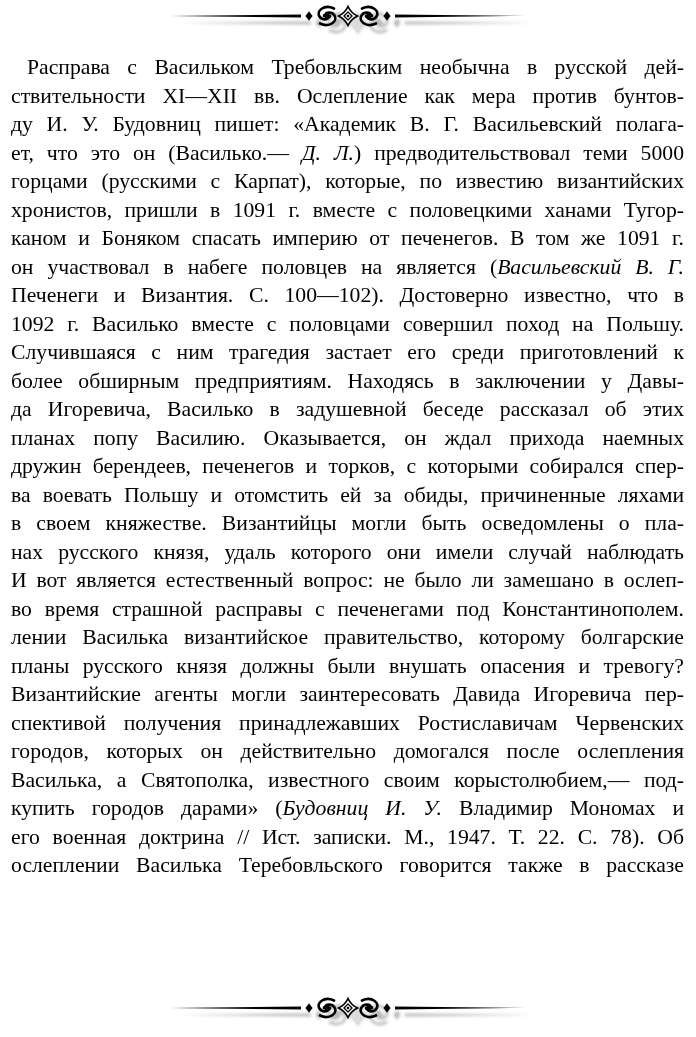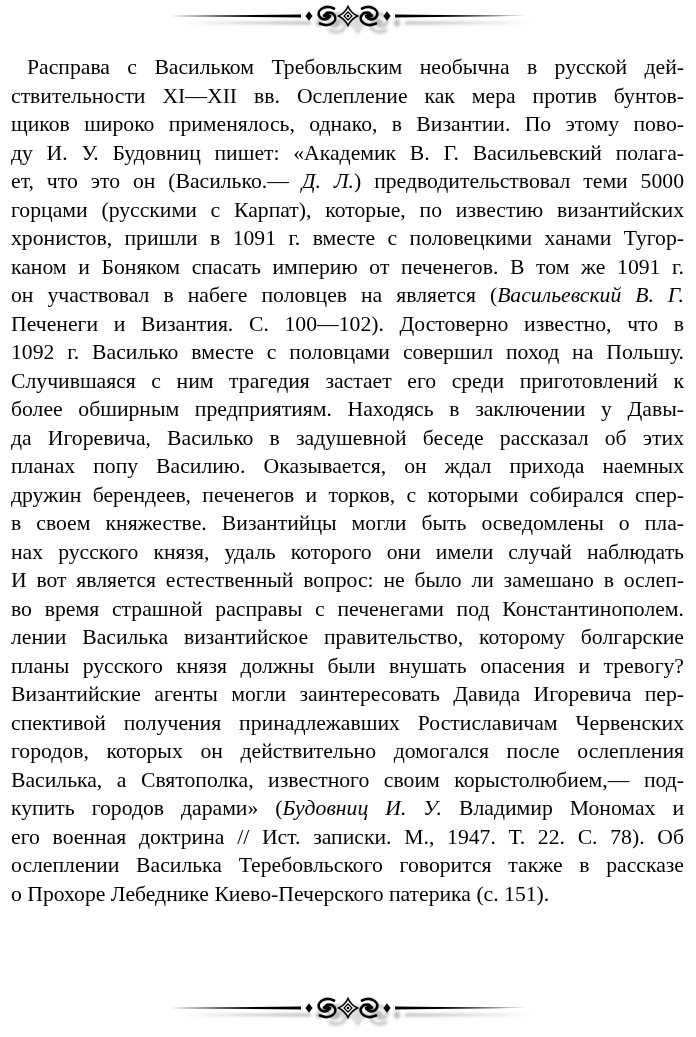--- a/index.html
+++ b/index.html
@@ -52,48 +52,47 @@
         <circle cx="184" cy="13" r="1.3" fill="currentColor"></circle>
       </g>
     </defs>
     <use href="#orn-core" transform="translate(10,7)" filter="url(#soft)" opacity="0.8" style="color:var(--shadow)"></use>
     <use href="#orn-core" style="color:var(--ink)"></use>
   </svg>
 
   <div class="paragraph">
       <div class="line indent"><span>Расправа с Васильком Требовльским необычна в русской дей-</span></div>
       <div class="line"><span>ствительности XI—XII вв. Ослепление как мера против бунтов-</span></div>
-      <div class="line"><span>щиков широко применялось, однако, в Византии. По этому пово-</span></div>
       <div class="line"><span>ду И. У. Будовниц пишет: «Академик В. Г. Васильевский полага-</span></div>
       <div class="line"><span>ет, что это он (Василько.— </span><span class="it">Д. Л.</span><span>) предводительствовал теми 5000</span></div>
       <div class="line"><span>горцами (русскими с Карпат), которые, по известию византийских</span></div>
       <div class="line"><span>хронистов, пришли в 1091 г. вместе с половецкими ханами Тугор-</span></div>
       <div class="line"><span>каном и Боняком спасать империю от печенегов. В том же 1091 г.</span></div>
       <div class="line"><span>он участвовал в набеге половцев на является (</span><span class="it">Васильевский В. Г.</span></div>
       <div class="line"><span>Печенеги и Византия. С. 100—102). Достоверно известно, что в</span></div>
       <div class="line"><span>1092 г. Василько вместе с половцами совершил поход на Польшу.</span></div>
       <div class="line"><span>Случившаяся с ним трагедия застает его среди приготовлений к</span></div>
       <div class="line"><span>более обширным предприятиям. Находясь в заключении у Давы-</span></div>
       <div class="line"><span>да Игоревича, Василько в задушевной беседе рассказал об этих</span></div>
       <div class="line"><span>планах попу Василию. Оказывается, он ждал прихода наемных</span></div>
       <div class="line"><span>дружин берендеев, печенегов и торков, с которыми собирался спер-</span></div>
+      <div class="line"><span>ва воевать Польшу и отомстить ей за обиды, причиненные ляхами</span></div>
       <div class="line"><span>в своем княжестве. Византийцы могли быть осведомлены о пла-</span></div>
       <div class="line"><span>нах русского князя, удаль которого они имели случай наблюдать</span></div>
       <div class="line"><span>И вот является естественный вопрос: не было ли замешано в ослеп-</span></div>
       <div class="line"><span>во время страшной расправы с печенегами под Константинополем.</span></div>
       <div class="line"><span>лении Василька византийское правительство, которому болгарские</span></div>
       <div class="line"><span>планы русского князя должны были внушать опасения и тревогу?</span></div>
       <div class="line"><span>Византийские агенты могли заинтересовать Давида Игоревича пер-</span></div>
       <div class="line"><span>спективой получения принадлежавших Ростиславичам Червенских</span></div>
       <div class="line"><span>городов, которых он действительно домогался после ослепления</span></div>
       <div class="line"><span>Василька, а Святополка, известного своим корыстолюбием,— под-</span></div>
       <div class="line"><span>купить городов дарами» (</span><span class="it">Будовниц И. У.</span><span> Владимир Мономах и</span></div>
       <div class="line"><span>его военная доктрина // Ист. записки. М., 1947. Т. 22. С. 78). Об</span></div>
       <div class="line"><span>ослеплении Василька Теребовльского говорится также в рассказе</span></div>
-      <div class="line last"><span>о Прохоре Лебеднике Киево-Печерского патерика (с. 151).</span></div>
     </div>
 
   <svg class="ornament bottom" viewBox="0 0 368 34" xmlns="http://www.w3.org/2000/svg">
     <use href="#orn-core" transform="translate(10,7)" filter="url(#soft)" opacity="0.8" style="color:var(--shadow)"></use>
     <use href="#orn-core" style="color:var(--ink)"></use>
   </svg>
 
 </div>
 
 </body></html>

